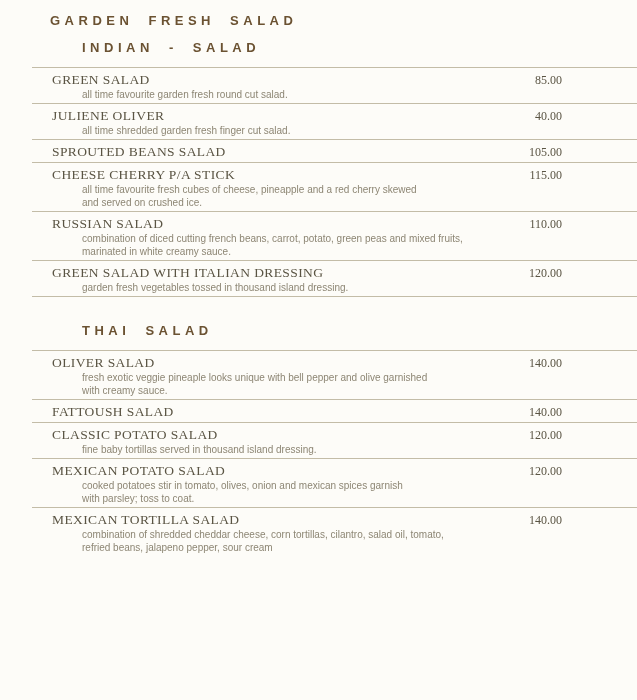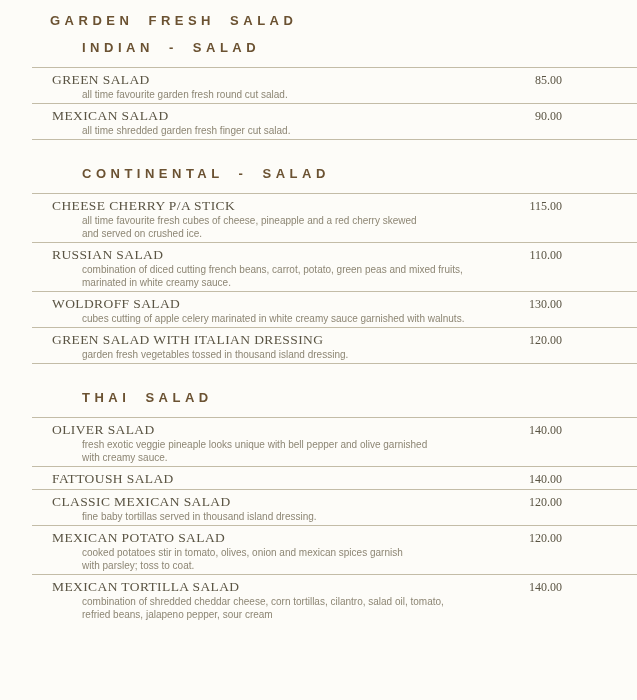--- a/index.html
+++ b/index.html
@@ -86,60 +86,56 @@
   <div class="menu-item">
     <div class="item-row">
       <span class="item-name">GREEN SALAD</span>
       <span class="item-price">85.00</span>
     </div>
     <div class="item-desc">all time favourite garden fresh round cut salad.</div>
   </div>
 
   <div class="menu-item">
     <div class="item-row">
-      <span class="item-name">MEXICAN SALAD</span>
-      <span class="item-price">90.00</span>
+      <span class="item-name">JULIENE OLIVER</span>
+      <span class="item-price">40.00</span>
     </div>
     <div class="item-desc">all time shredded garden fresh finger cut salad.</div>
   </div>
 
   <div class="menu-item">
+    <div class="item-row">
+      <span class="item-name">SPROUTED BEANS SALAD</span>
+      <span class="item-price">105.00</span>
+    </div>
   </div>
 </div>
 
   </section>
 
   <section class="menu-section">
-    <h2 class="section-heading">CONTINENTAL - SALAD</h2>
     <div class="items">
   <div class="menu-item">
     <div class="item-row">
       <span class="item-name">CHEESE CHERRY P/A STICK</span>
       <span class="item-price">115.00</span>
     </div>
     <div class="item-desc">all time favourite fresh cubes of cheese, pineapple and a red cherry skewed
 and served on crushed ice.</div>
   </div>
 
   <div class="menu-item">
     <div class="item-row">
       <span class="item-name">RUSSIAN SALAD</span>
       <span class="item-price">110.00</span>
     </div>
     <div class="item-desc">combination of diced cutting french beans, carrot, potato, green peas and mixed fruits,
 marinated in white creamy sauce.</div>
   </div>
 
-  <div class="menu-item">
-    <div class="item-row">
-      <span class="item-name">WOLDROFF SALAD</span>
-      <span class="item-price">130.00</span>
-    </div>
-    <div class="item-desc">cubes cutting of apple celery marinated in white creamy sauce garnished with walnuts.</div>
-  </div>
 
   <div class="menu-item">
     <div class="item-row">
       <span class="item-name">GREEN SALAD WITH ITALIAN DRESSING</span>
       <span class="item-price">120.00</span>
     </div>
     <div class="item-desc">garden fresh vegetables tossed in thousand island dressing.</div>
   </div>
 </div>
     <div class="closing-divider"></div>
@@ -159,21 +155,21 @@
 
   <div class="menu-item">
     <div class="item-row">
       <span class="item-name">FATTOUSH SALAD</span>
       <span class="item-price">140.00</span>
     </div>
   </div>
 
   <div class="menu-item">
     <div class="item-row">
-      <span class="item-name">CLASSIC MEXICAN SALAD</span>
+      <span class="item-name">CLASSIC POTATO SALAD</span>
       <span class="item-price">120.00</span>
     </div>
     <div class="item-desc">fine baby tortillas served in thousand island dressing.</div>
   </div>
 
   <div class="menu-item">
     <div class="item-row">
       <span class="item-name">MEXICAN POTATO SALAD</span>
       <span class="item-price">120.00</span>
     </div>

